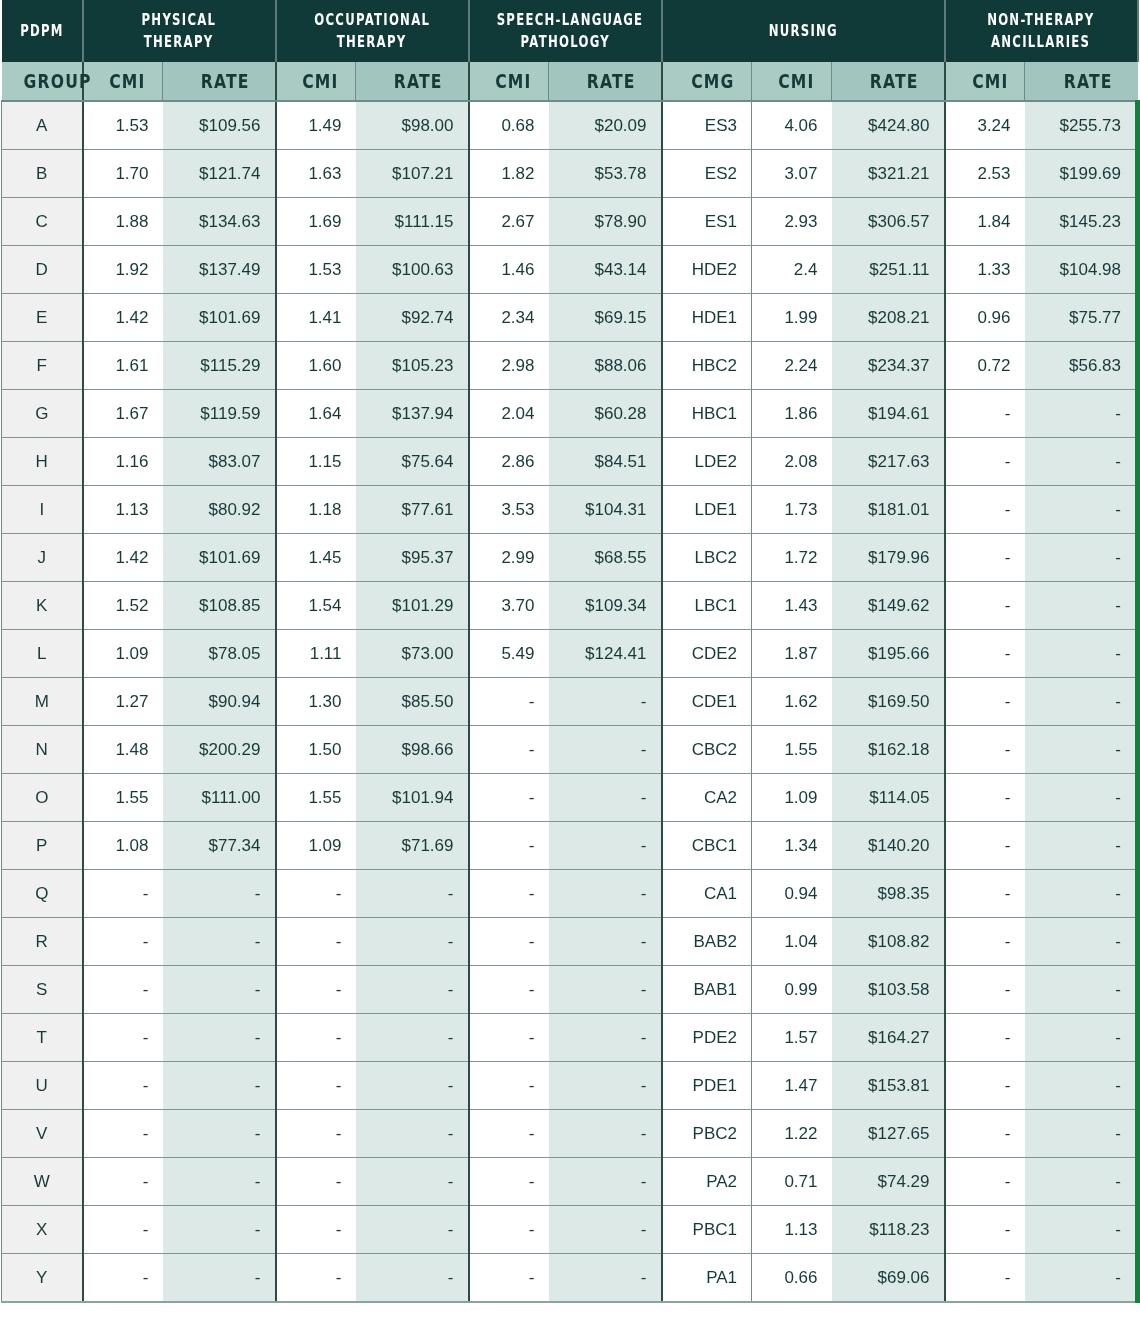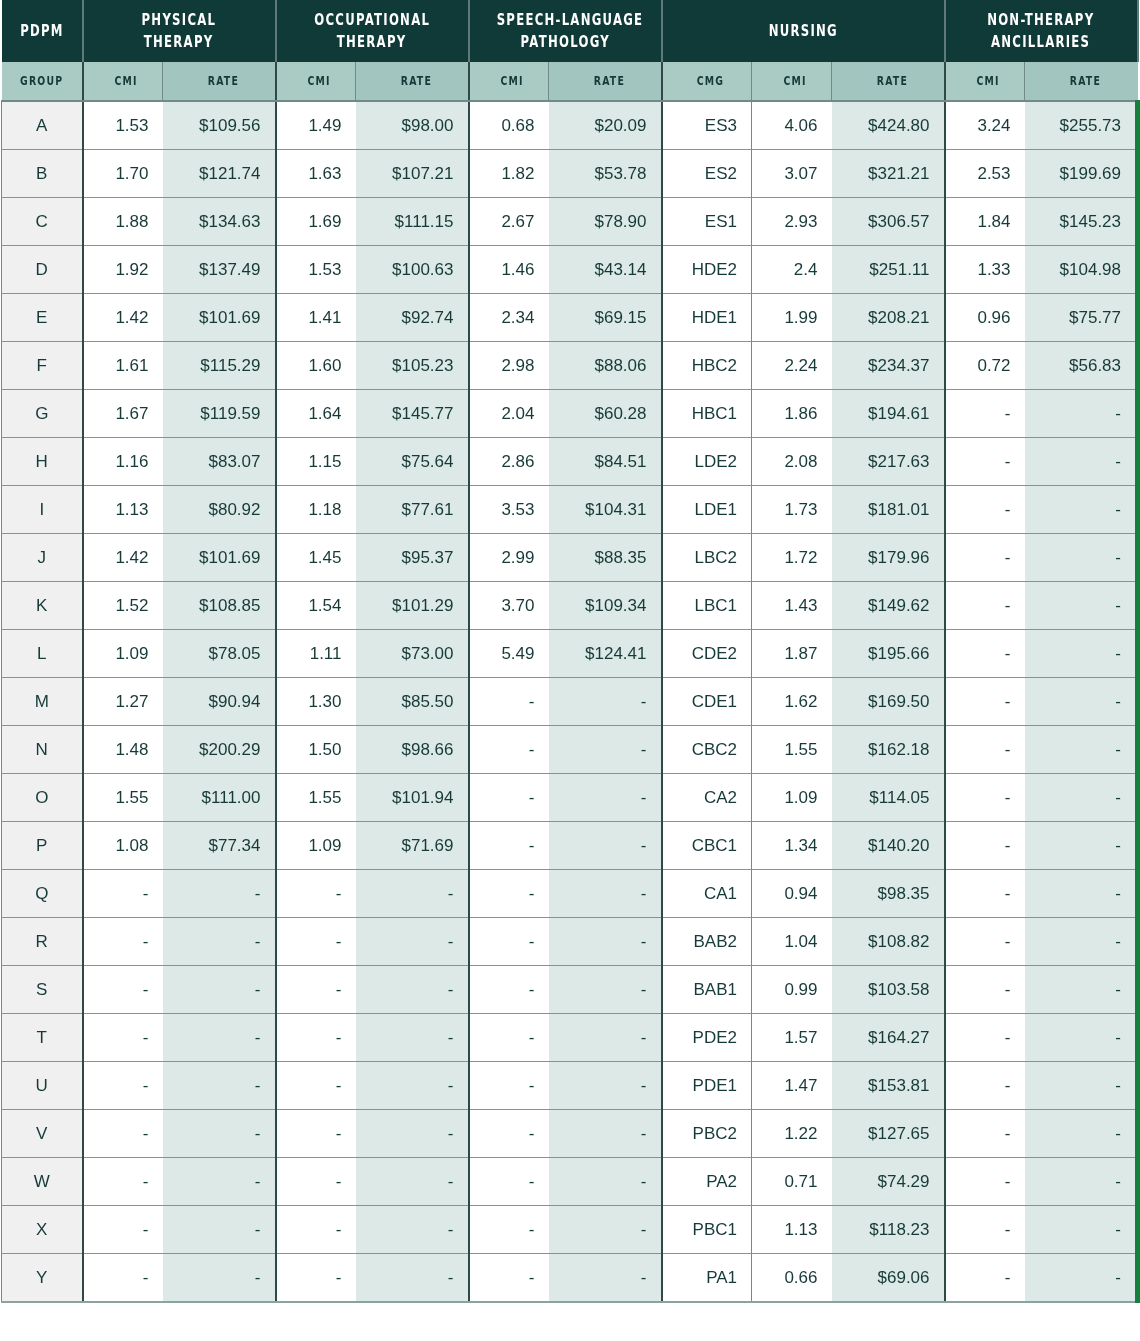--- a/index.html
+++ b/index.html
@@ -34,21 +34,21 @@
   }
   thead tr.top th span.cond { display: inline-block; transform: scaleX(0.78); white-space: nowrap; }
   thead tr.top th.group-head { border-left: none; }
 
   thead tr.sub th {
     background: #a9cbc4;
     color: #163a38;
     height: 38px;
     font-family: "DejaVu Sans", sans-serif;
     font-weight: bold;
-    font-size: 12px;
+    font-size: 20px;
     letter-spacing: 1.5px;
     padding: 0 12px;
     border-left: 1px solid #6f8a87;
     border-bottom: 2px solid #6f8a87;
   }
   thead tr.sub th span.cond { display: inline-block; transform: scaleX(0.78); white-space: nowrap; }
   thead tr.sub th.right { text-align: center; }
   thead tr.sub th.right span.cond { transform-origin: right center; }
   thead tr.sub th.center { text-align: center; }
   thead tr.sub th.rate { background: #a2c5bf; }
@@ -214,21 +214,21 @@
     <td class="rate">$234.37</td>
     <td class="sep">0.72</td>
     <td class="rate last">$56.83</td>
   </tr>
 
   <tr>
     <td class="group">G</td>
     <td class="sep">1.67</td>
     <td class="rate">$119.59</td>
     <td class="sep">1.64</td>
-    <td class="rate">$145.77</td>
+    <td class="rate">$137.94</td>
     <td class="sep">2.04</td>
     <td class="rate">$60.28</td>
     <td class="sep">HBC1</td>
     <td>1.86</td>
     <td class="rate">$194.61</td>
     <td class="sep">-</td>
     <td class="rate last">-</td>
   </tr>
 
   <tr>
@@ -261,21 +261,21 @@
     <td class="rate last">-</td>
   </tr>
 
   <tr>
     <td class="group">J</td>
     <td class="sep">1.42</td>
     <td class="rate">$101.69</td>
     <td class="sep">1.45</td>
     <td class="rate">$95.37</td>
     <td class="sep">2.99</td>
-    <td class="rate">$88.35</td>
+    <td class="rate">$68.55</td>
     <td class="sep">LBC2</td>
     <td>1.72</td>
     <td class="rate">$179.96</td>
     <td class="sep">-</td>
     <td class="rate last">-</td>
   </tr>
 
   <tr>
     <td class="group">K</td>
     <td class="sep">1.52</td>

